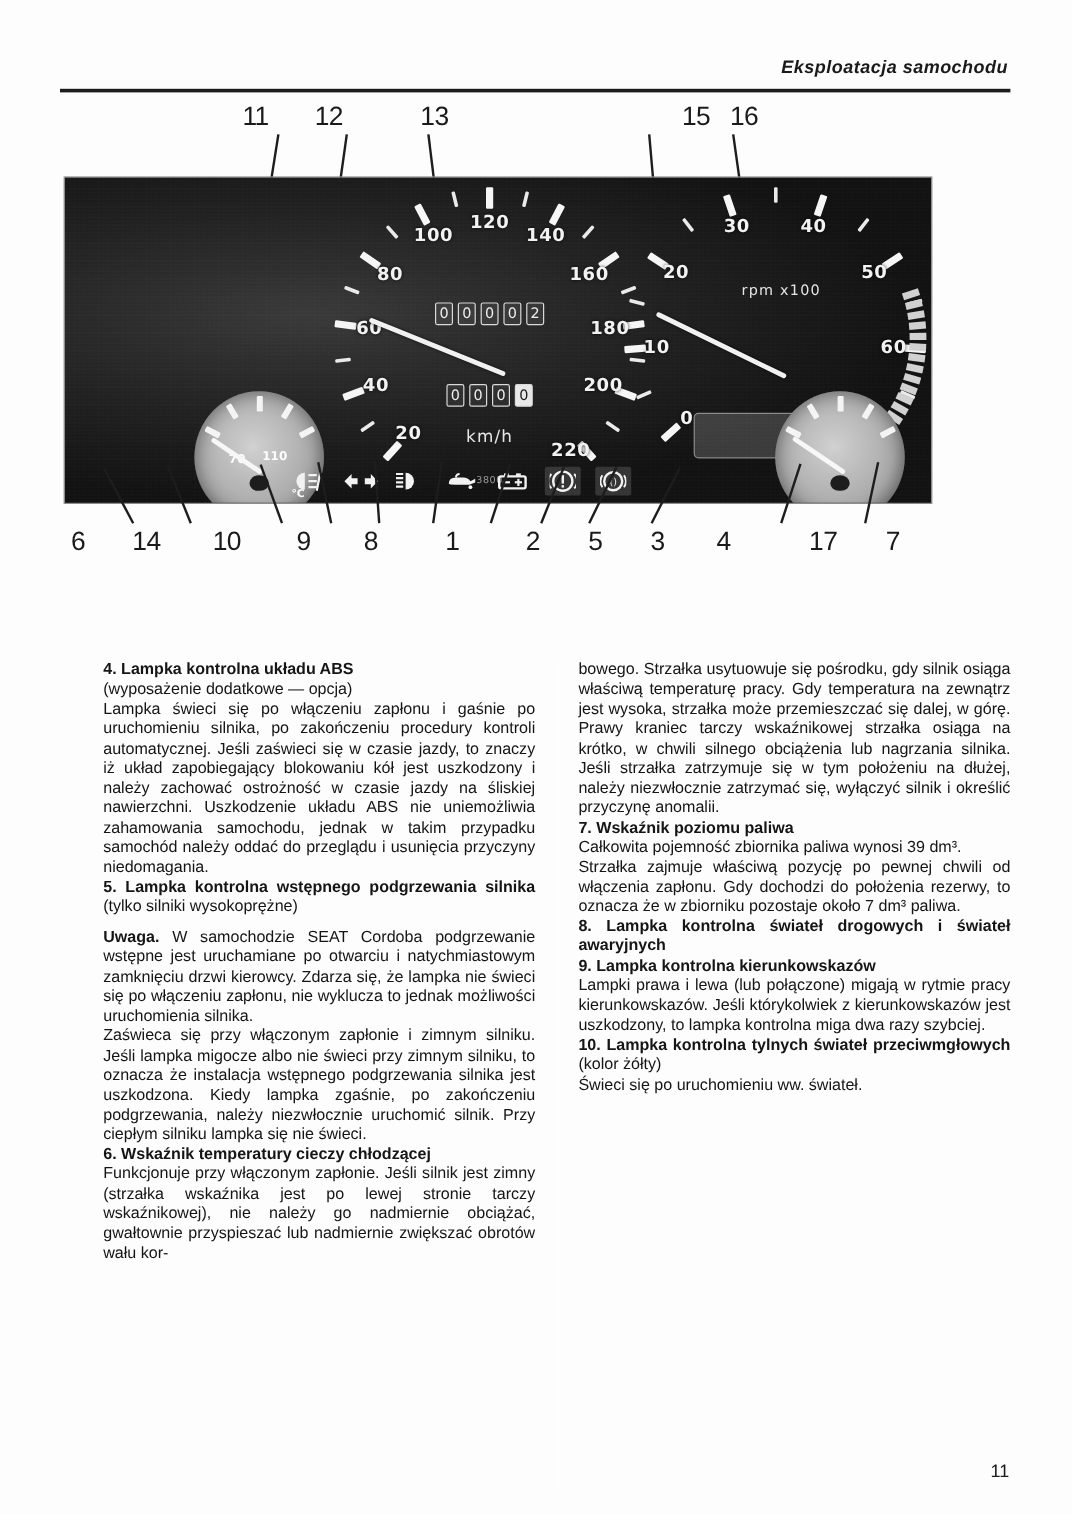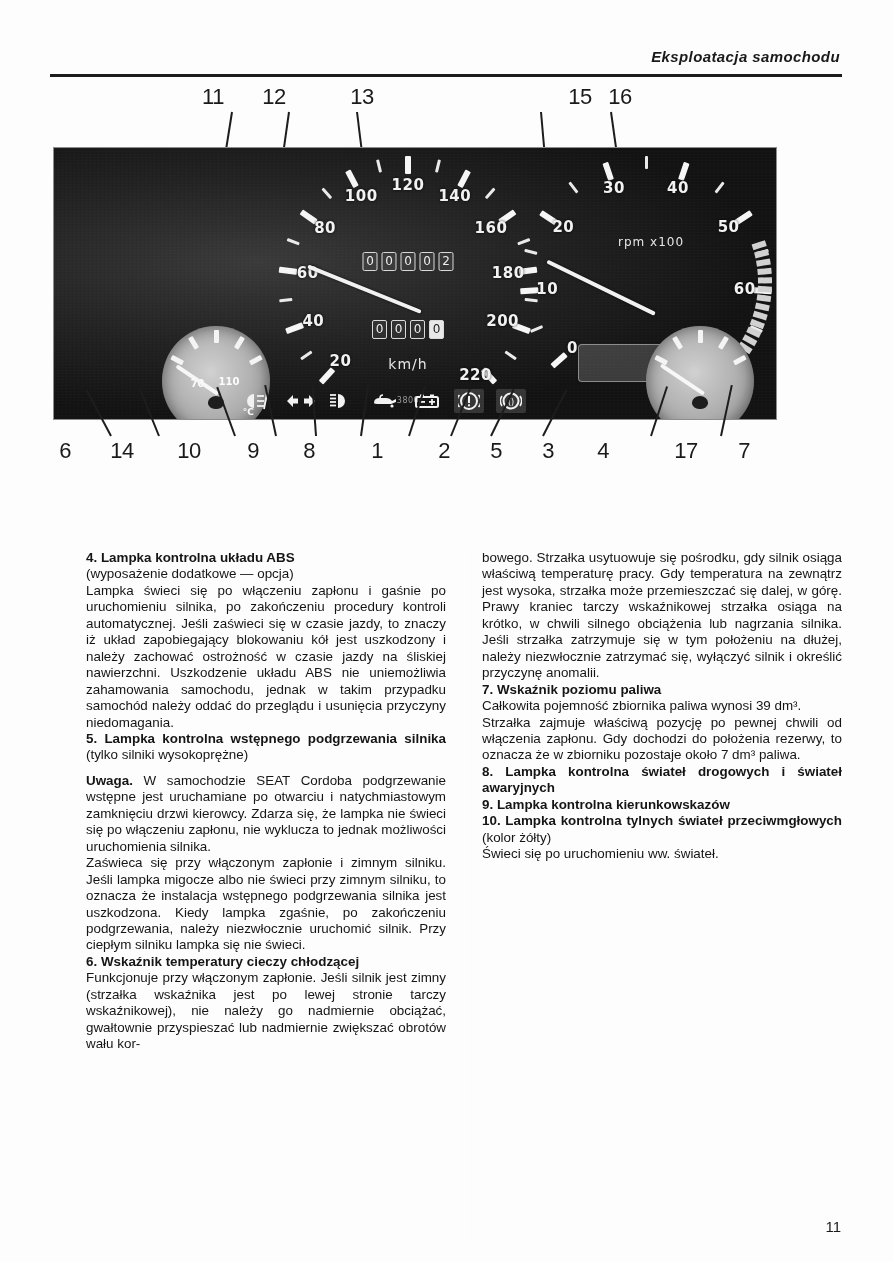--- a/index.html
+++ b/index.html
@@ -637,20 +637,21 @@
       <p class="para">bowego. Strzałka usytuowuje się pośrodku, gdy silnik osiąga właściwą temperaturę pracy. Gdy temperatura na zewnątrz jest wysoka, strzałka może przemieszczać się dalej, w górę. Prawy kraniec tarczy wskaźnikowej strzałka osiąga na krótko, w chwili silnego obciążenia lub nagrzania silnika. Jeśli strzałka zatrzymuje się w tym położeniu na dłużej, należy niezwłocznie zatrzymać się, wyłączyć silnik i określić przyczynę anomalii.</p>
 
 
       <p class="head">7. Wskaźnik poziomu paliwa</p>
       <p class="para">Całkowita pojemność zbiornika paliwa wynosi 39 dm³.</p>
       <p class="para">Strzałka zajmuje właściwą pozycję po pewnej chwili od włączenia zapłonu. Gdy dochodzi do położenia rezerwy, to oznacza że w zbiorniku pozostaje około 7 dm³ paliwa.</p>
 
       <p class="head">8. Lampka kontrolna świateł drogowych i świateł awaryjnych</p>
 
       <p class="head">9. Lampka kontrolna kierunkowskazów</p>
+      <p class="para">Lampki prawa i lewa (lub połączone) migają w rytmie pracy kierunkowskazów. Jeśli którykolwiek z kierunkowskazów jest uszkodzony, to lampka kontrolna miga dwa razy szybciej.</p>
 
       <p class="head"><span>10. Lampka kontrolna tylnych świateł przeciwmgłowych</span> <span class="reg">(kolor żółty)</span></p>
       <p class="para">Świeci się po uruchomieniu ww. świateł.</p>
     </div>
   </div>
 
   <div class="page-num">11</div>
 </div>
 
 </body></html>

